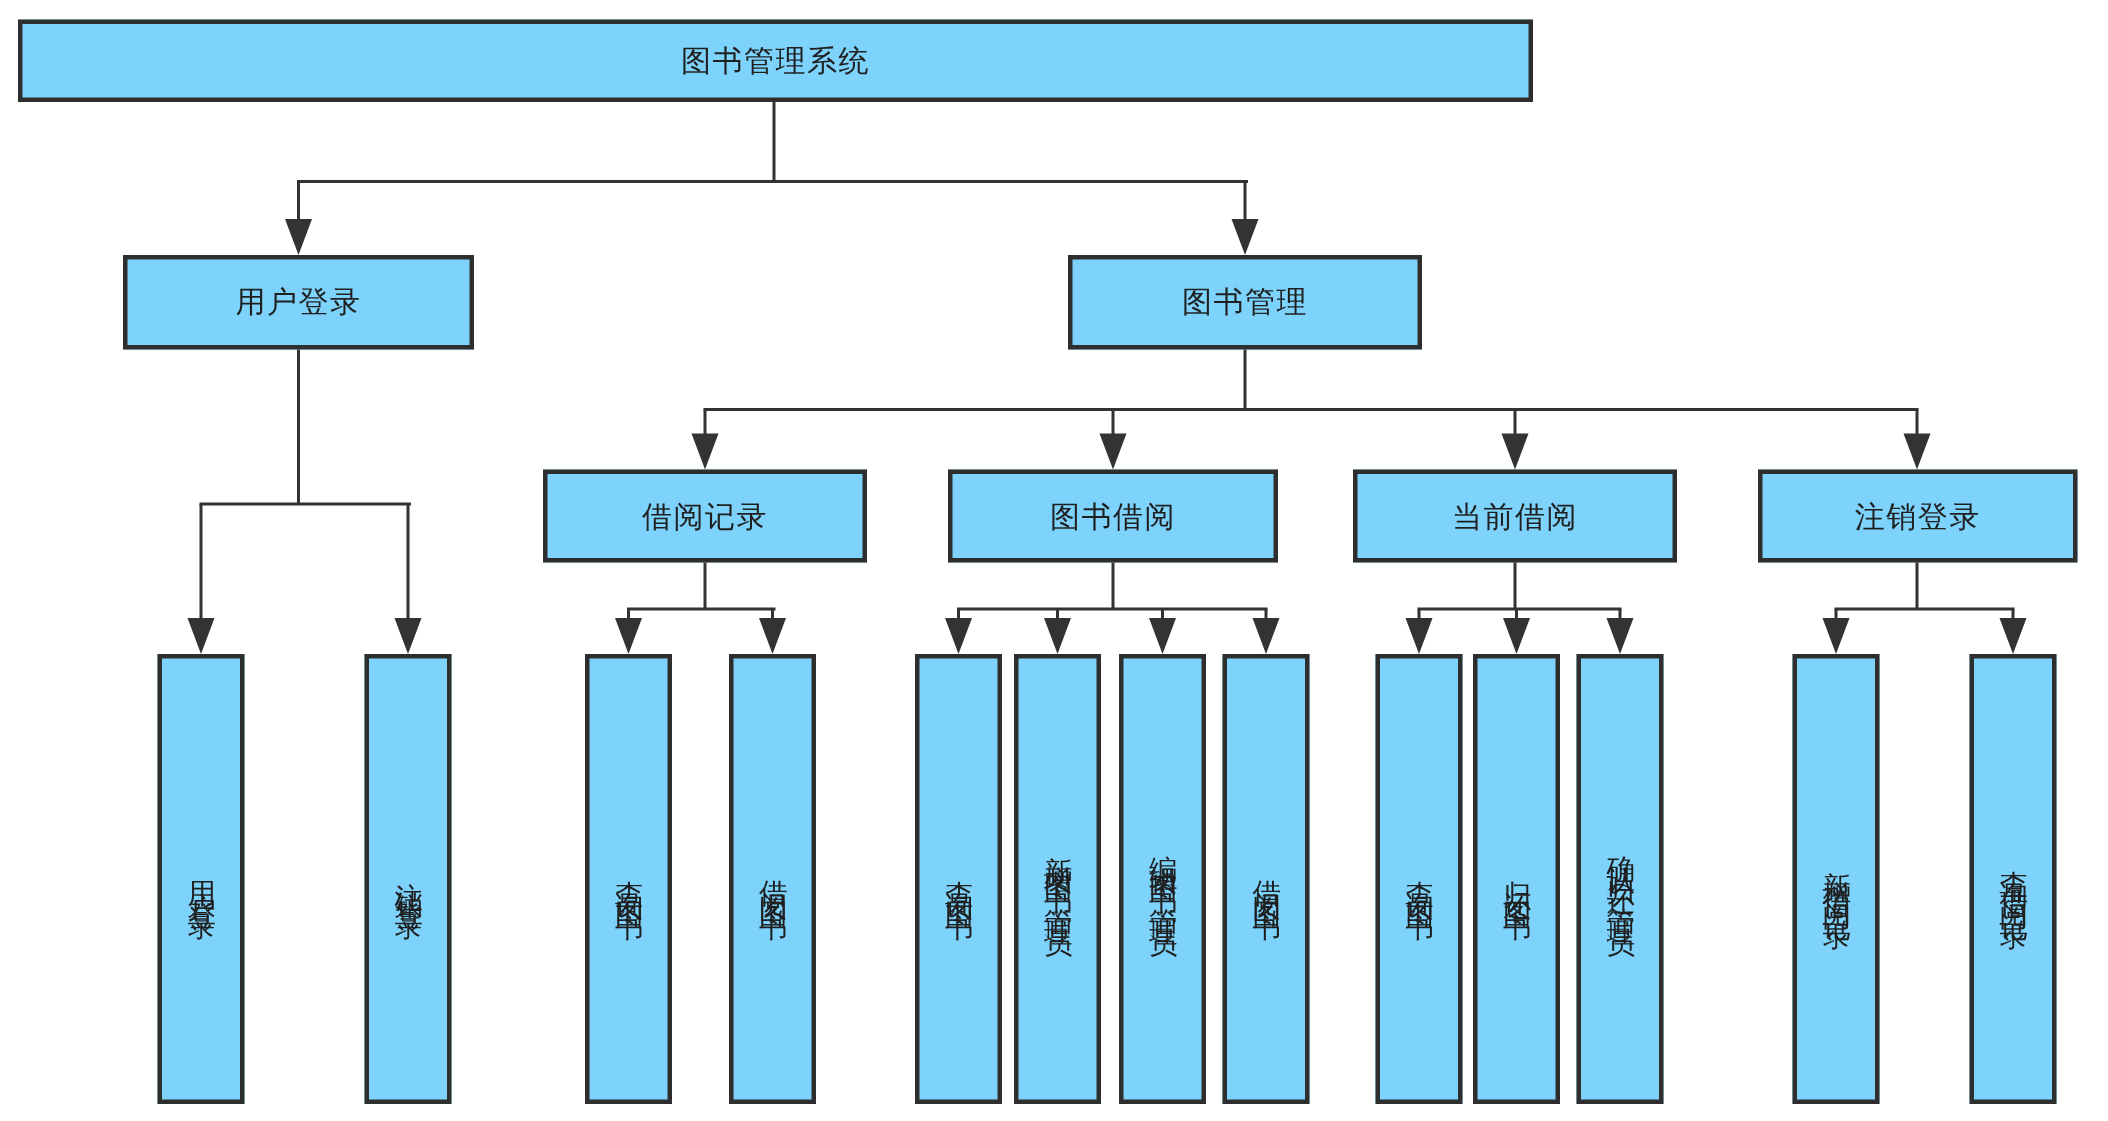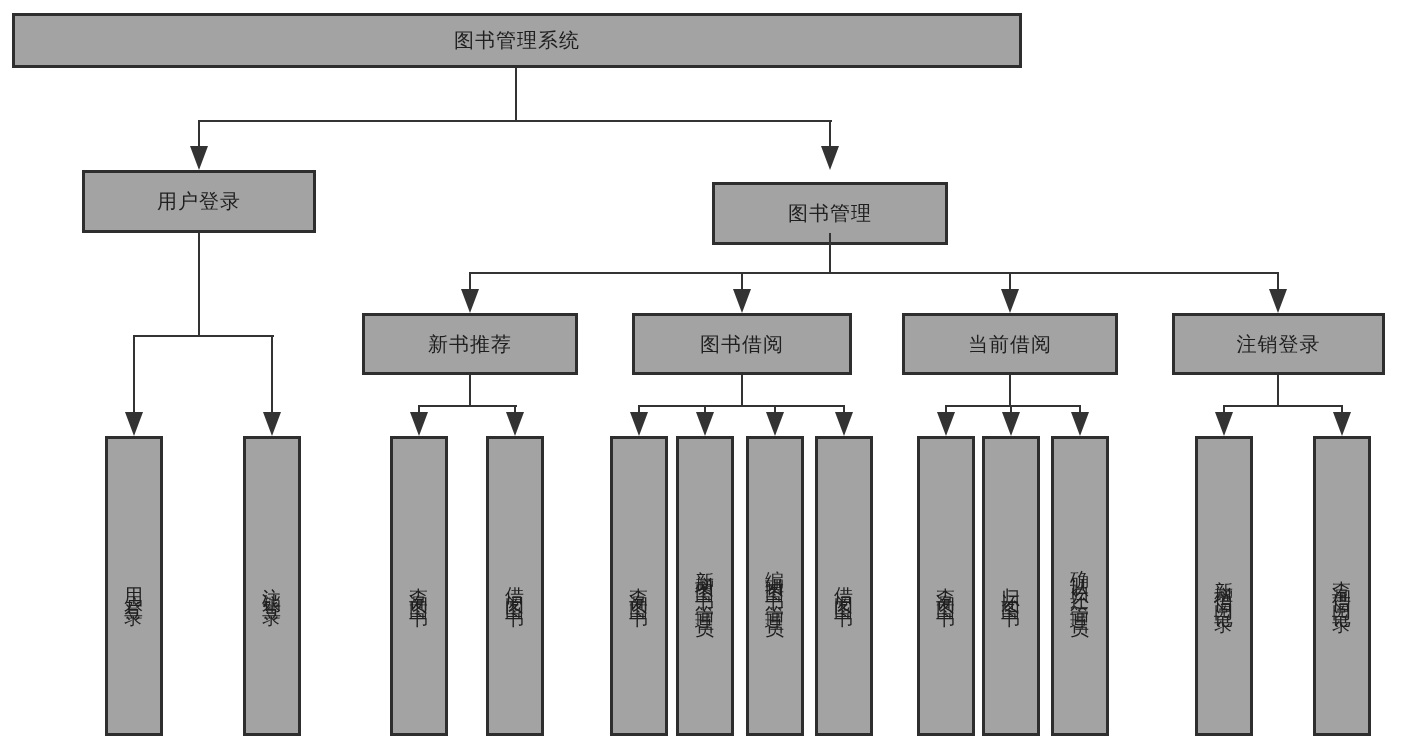--- a/index.html
+++ b/index.html
@@ -12,21 +12,21 @@
     position: relative;
     width: 1405px;
     height: 747px;
     background: #ffffff;
     overflow: hidden;
   }
   
   .node {
     position: absolute;
     box-sizing: border-box;
-    background: #a3a3a3;
+    background: #7dd3fc;
     border: 3px solid #2e2e2e;
     display: flex;
     align-items: center;
     justify-content: center;
     color: #1f1f1f;
   }
   .node.h-text {
     font-size: 20px;
     letter-spacing: 1px;
   }
@@ -76,21 +76,21 @@
   <div class="line" style="left:515px; top:68px;  width:2px;  height:53px;"></div>
   <div class="line" style="left:198px; top:120px; width:634px; height:2px;"></div>
   <div class="line" style="left:198px; top:121px; width:2px;  height:27px;"></div>
   <div class="arrow" style="left:190px; top:146px;"></div>
   <div class="line" style="left:829px; top:121px; width:2px;  height:27px;"></div>
   <div class="arrow" style="left:821px; top:146px;"></div>
 
   <div class="node h-text" style="left:82px; top:170px; width:234px; height:63px;">
     <span>用户登录</span>
   </div>
-  <div class="node h-text" style="left:712px; top:170px; width:236px; height:63px;margin-top:12px;">
+  <div class="node h-text" style="left:712px; top:170px; width:236px; height:63px;">
     <span>图书管理</span>
   </div>
 
   <div class="line" style="left:198px; top:233px; width:2px;   height:103px;"></div>
   <div class="line" style="left:133px; top:335px; width:141px; height:2px;"></div>
   <div class="line" style="left:133px; top:336px; width:2px;   height:77px;"></div>
   <div class="arrow" style="left:125px; top:412px;"></div>
   <div class="line" style="left:271px; top:336px; width:2px;   height:77px;"></div>
   <div class="arrow" style="left:263px; top:412px;"></div>
 
@@ -99,21 +99,21 @@
   <div class="line" style="left:469px;  top:273px; width:2px; height:18px;"></div>
   <div class="arrow" style="left:461px;  top:289px;"></div>
   <div class="line" style="left:741px;  top:273px; width:2px; height:18px;"></div>
   <div class="arrow" style="left:733px;  top:289px;"></div>
   <div class="line" style="left:1009px; top:273px; width:2px; height:18px;"></div>
   <div class="arrow" style="left:1001px; top:289px;"></div>
   <div class="line" style="left:1277px; top:273px; width:2px; height:18px;"></div>
   <div class="arrow" style="left:1269px; top:289px;"></div>
 
   <div class="node h-text" style="left:362px; top:313px; width:216px; height:62px;">
-    <span>新书推荐</span>
+    <span>借阅记录</span>
   </div>
   <div class="node h-text" style="left:902px; top:313px; width:216px; height:62px;">
     <span>当前借阅</span>
   </div>
   <div class="node h-text" style="left:632px; top:313px; width:220px; height:62px;">
     <span>图书借阅</span>
   </div>
   <div class="node h-text" style="left:1172px; top:313px; width:213px; height:62px;">
     <span>注销登录</span>
   </div>

